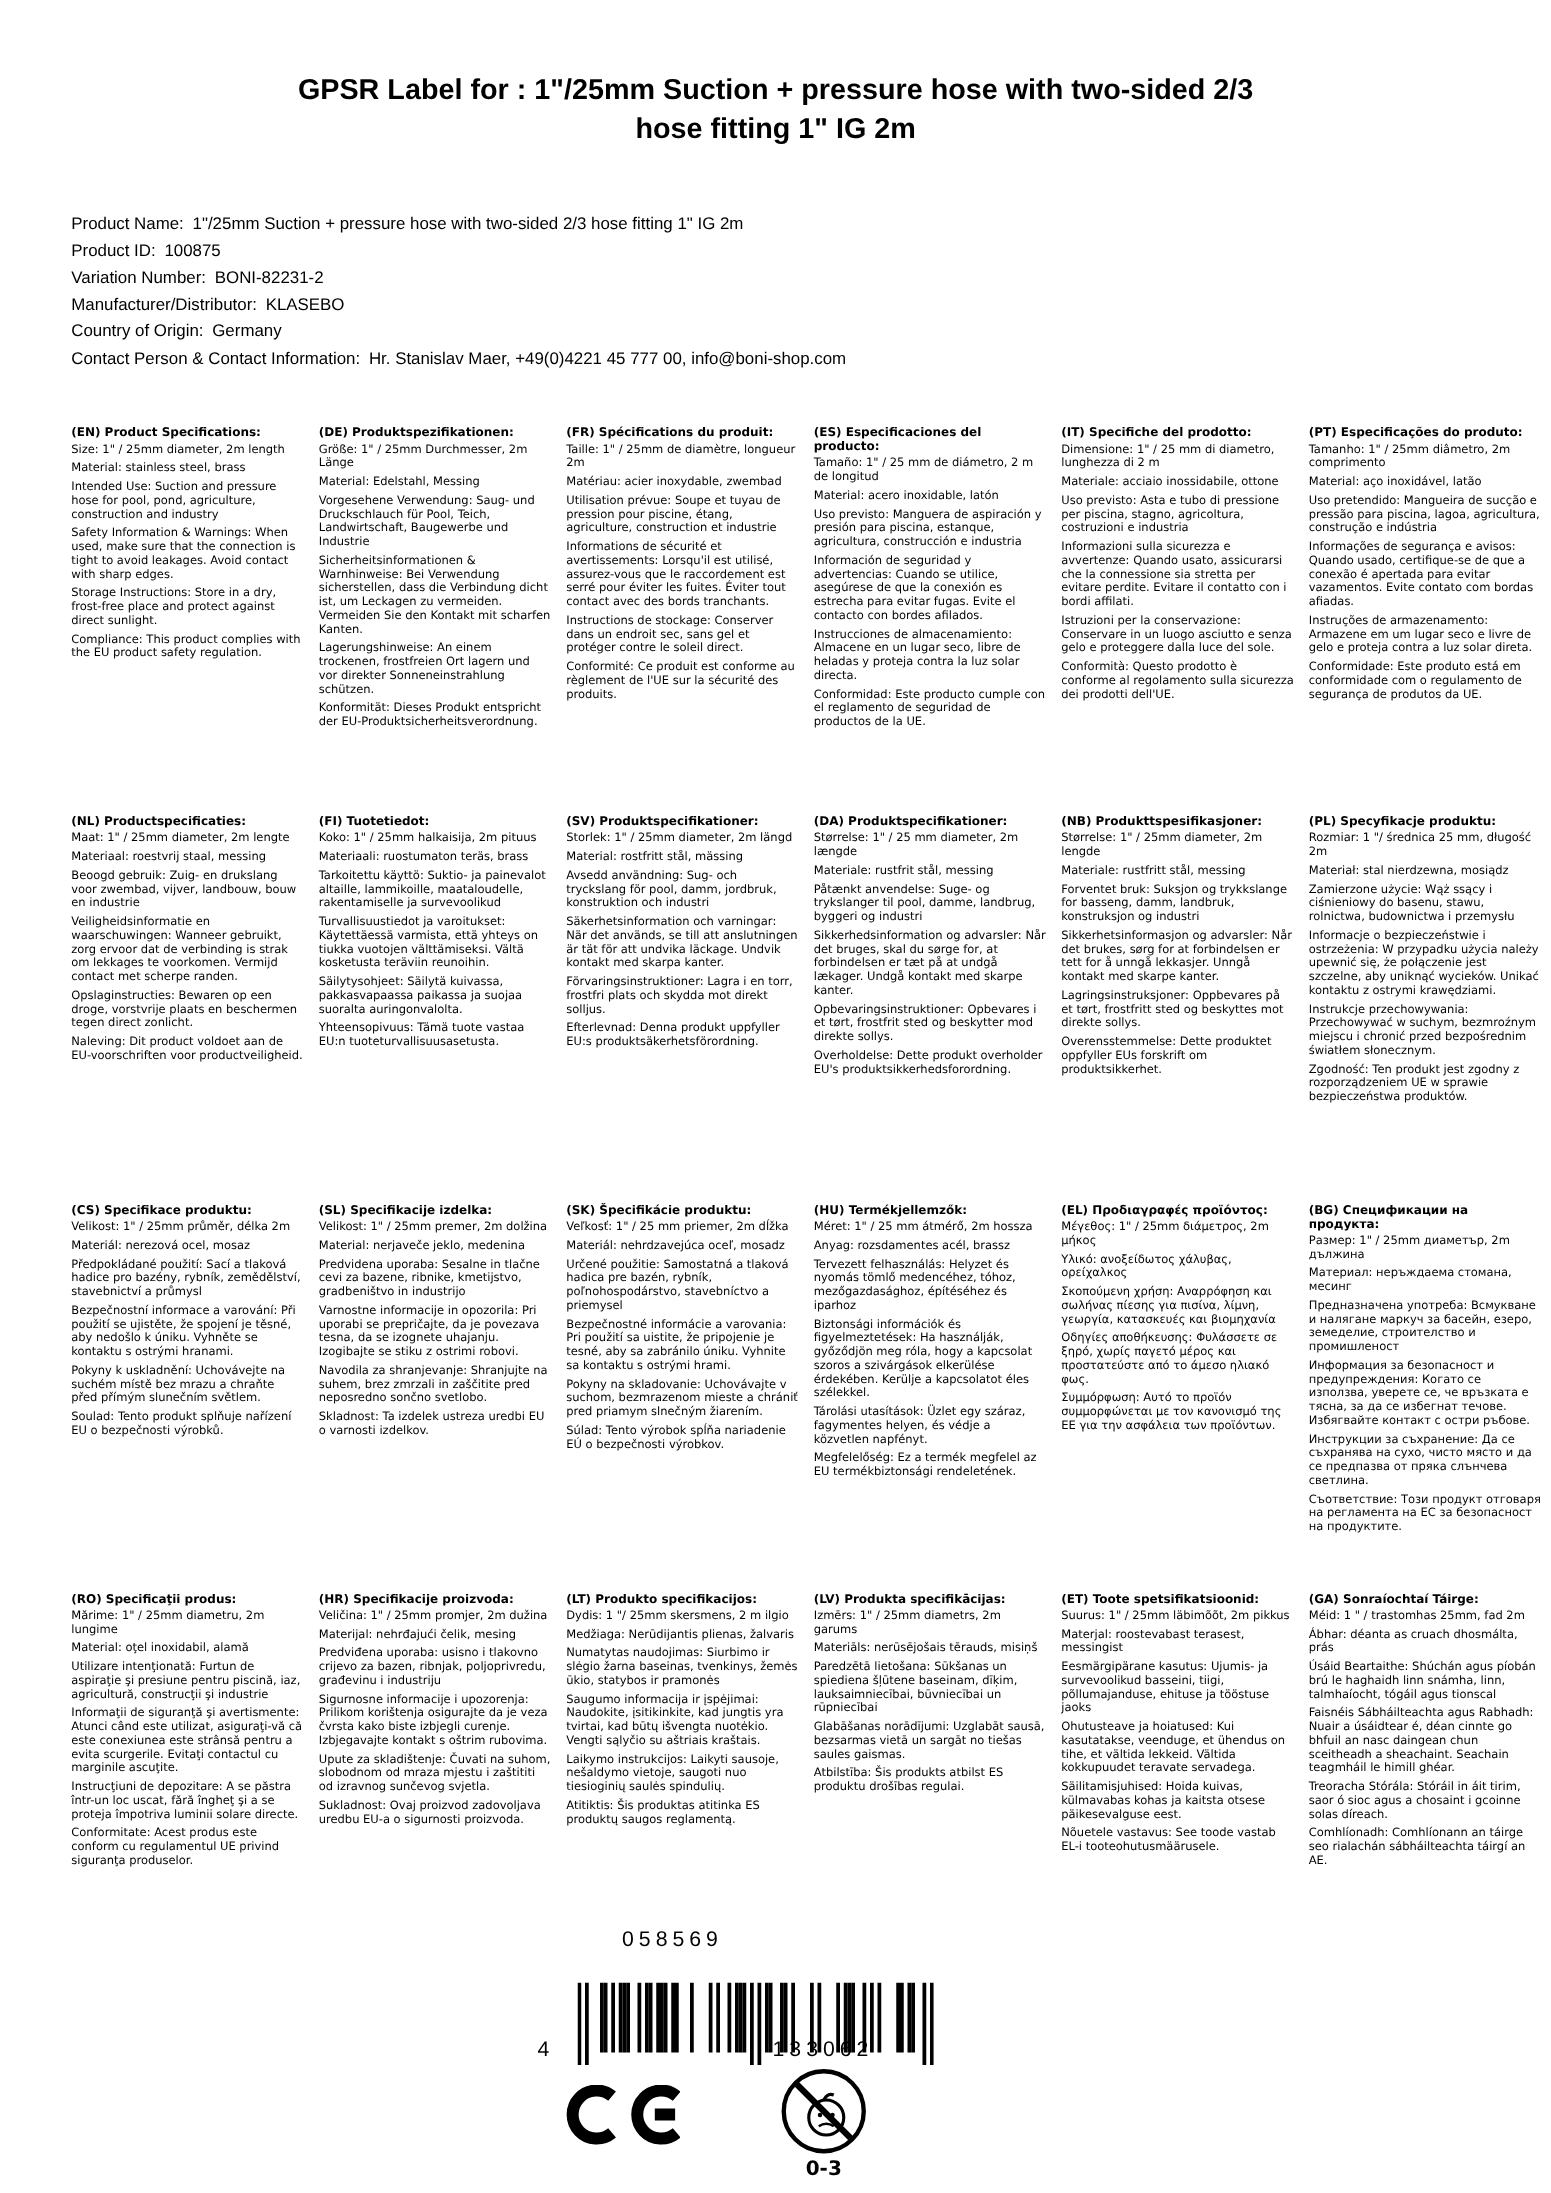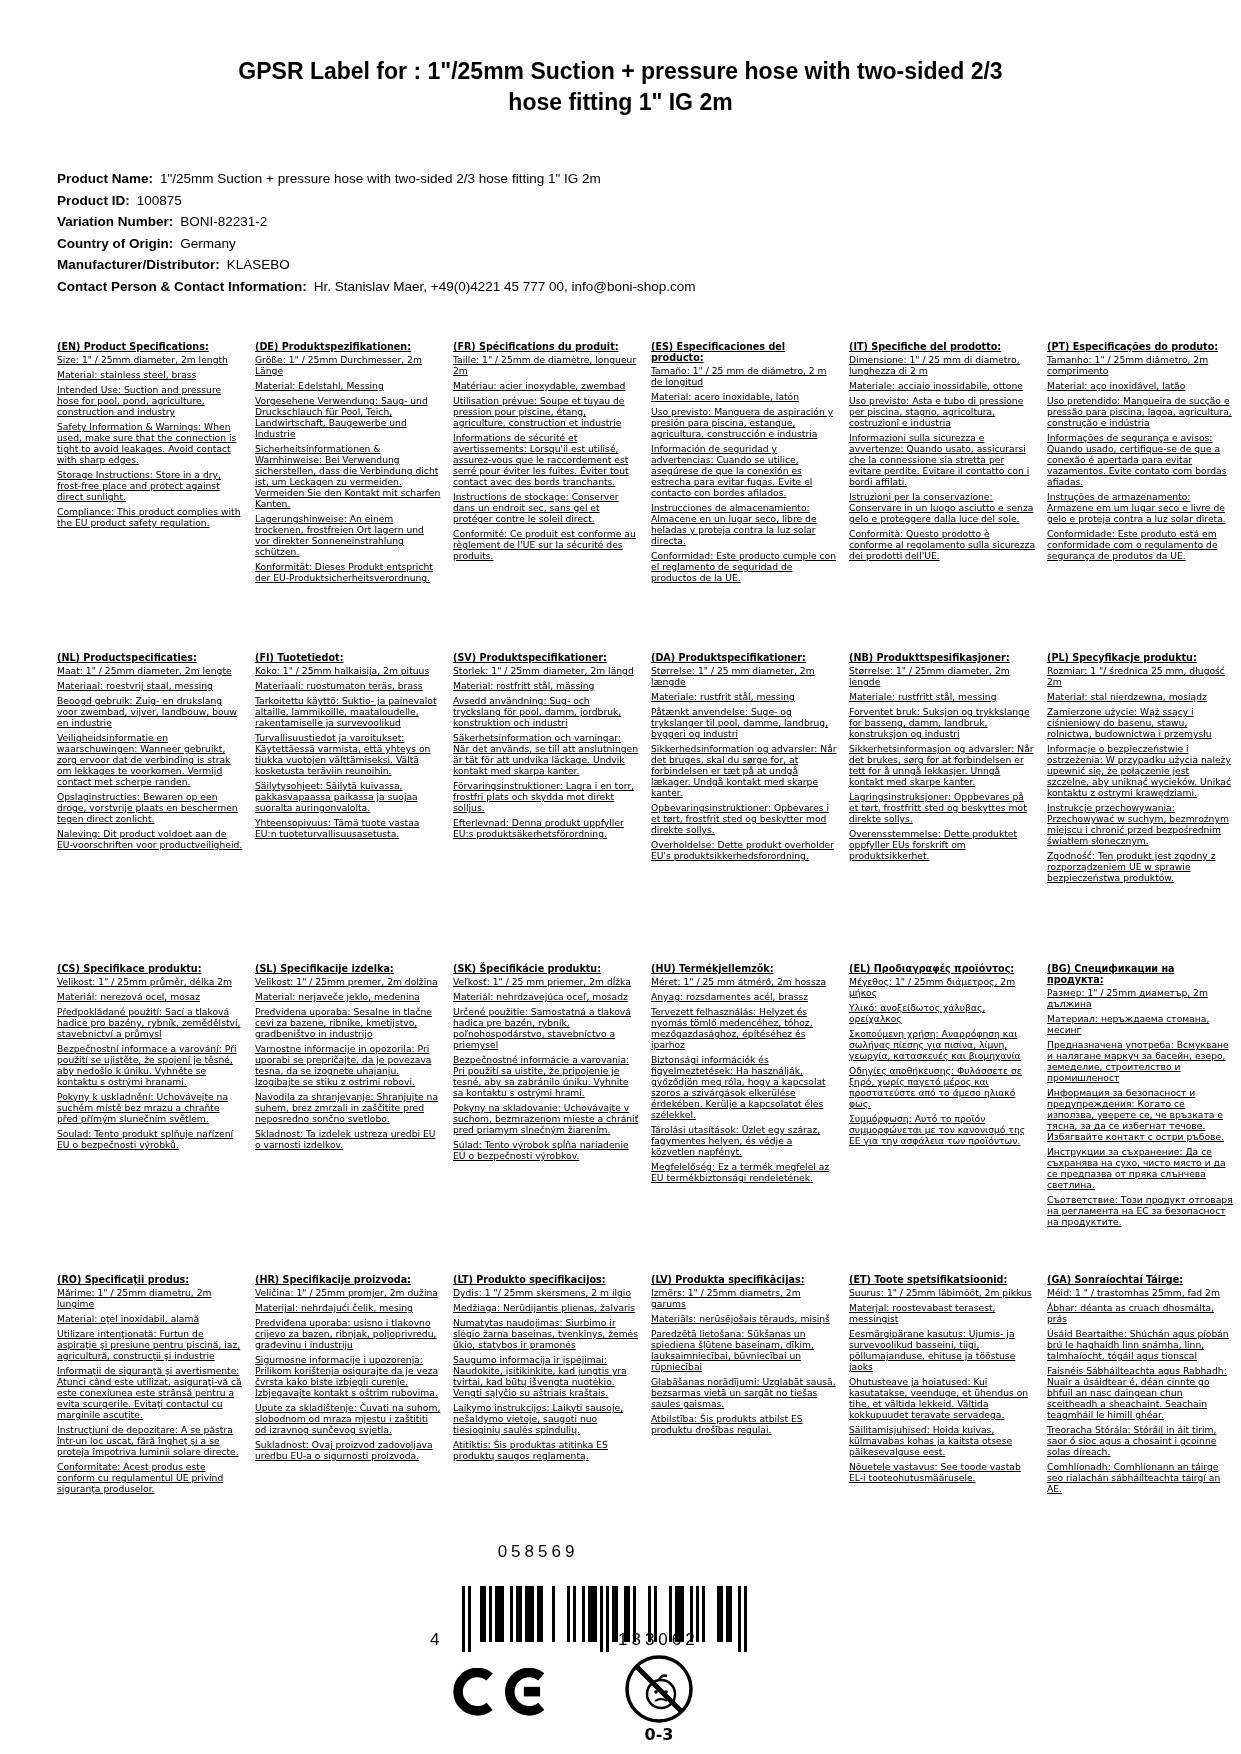--- a/index.html
+++ b/index.html
@@ -3,24 +3,24 @@
 <meta charset="utf-8">
 <style>
   * { margin:0; padding:0; box-sizing:border-box; }
   html,body { background:#ffffff; }
   body { width:1241px; height:1754px; position:relative; color:#000;
          font-family:"DejaVu Sans", sans-serif; }
   .title { position:absolute; top:56px; left:0; width:100%; text-align:center;
            font:bold 23px/31px "Liberation Sans", sans-serif; white-space:pre-line; }
   .pinfo { position:absolute; left:57px; top:168px;
            font:13.5px/21.6px "Liberation Sans", sans-serif; }
-  .pinfo .lbl { font-weight:bold; margin-right:7px; }
+  .pinfo .lbl { font-weight:normal; margin-right:7px; }
   .grid { position:absolute; left:57px; top:341px; width:1176px;
           display:grid; grid-template-columns:repeat(6,186px); column-gap:12px;
-          grid-auto-rows:311px;text-decoration:underline; }
+          grid-auto-rows:311px; }
   .block { font:9.2px/11px "DejaVu Sans", sans-serif; overflow:visible; }
   .block .bh { font-weight:bold; font-size:9.6px; margin-bottom:2px; }
   .block p { margin:0 0 4px 0; }
   .barcode { position:absolute; left:462px; top:1586px; }
   .bc-digit { position:absolute; font:17px "Liberation Sans", sans-serif; }
   .bc-first { left:430px; top:1630px; }
   .bc-left  { left:478px; top:1542px; width:120px; text-align:center; letter-spacing:4px; }
   .bc-right { left:618px; top:1630px; width:120px; text-align:left; letter-spacing:4px; }
   .ce { position:absolute; left:452px; top:1668px; }
   .age { position:absolute; left:622px; top:1652px; }
@@ -31,22 +31,22 @@
 
 <div>
 
   <h1 class="title">GPSR Label for : 1"/25mm Suction + pressure hose with two-sided 2/3
 hose fitting 1" IG 2m</h1>
 
   <div class="pinfo">
     <div><span class="lbl">Product Name:</span><span class="val">1"/25mm Suction + pressure hose with two-sided 2/3 hose fitting 1" IG 2m</span></div>
     <div><span class="lbl">Product ID:</span><span class="val">100875</span></div>
     <div><span class="lbl">Variation Number:</span><span class="val">BONI-82231-2</span></div>
+    <div><span class="lbl">Manufacturer/Distributor:</span><span class="val">KLASEBO</span></div>
     <div><span class="lbl">Country of Origin:</span><span class="val">Germany</span></div>
-    <div><span class="lbl">Manufacturer/Distributor:</span><span class="val">KLASEBO</span></div>
     <div><span class="lbl">Contact Person &amp; Contact Information:</span><span class="val">Hr. Stanislav Maer, +49(0)4221 45 777 00, info@boni-shop.com</span></div>
   </div>
 
   <div class="grid">
       <div class="block">
         <div class="bh">(EN) Product Specifications:</div>
         <p>Size: 1" / 25mm diameter, 2m length</p>
         <p>Material: stainless steel, brass</p>
         <p>Intended Use: Suction and pressure hose for pool, pond, agriculture, construction and industry</p>
         <p>Safety Information &amp; Warnings: When used, make sure that the connection is tight to avoid leakages. Avoid contact with sharp edges.</p>

